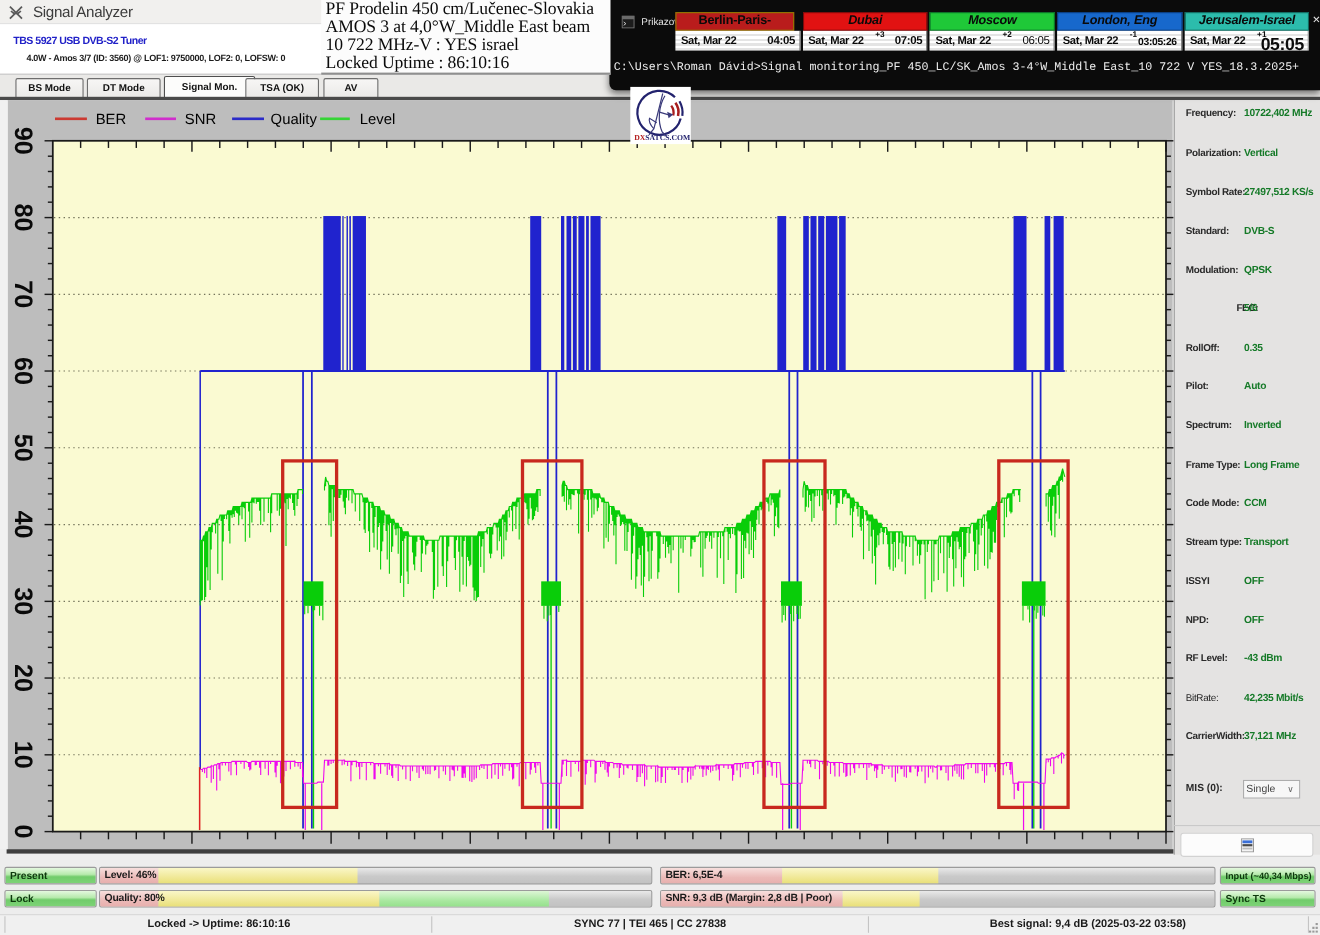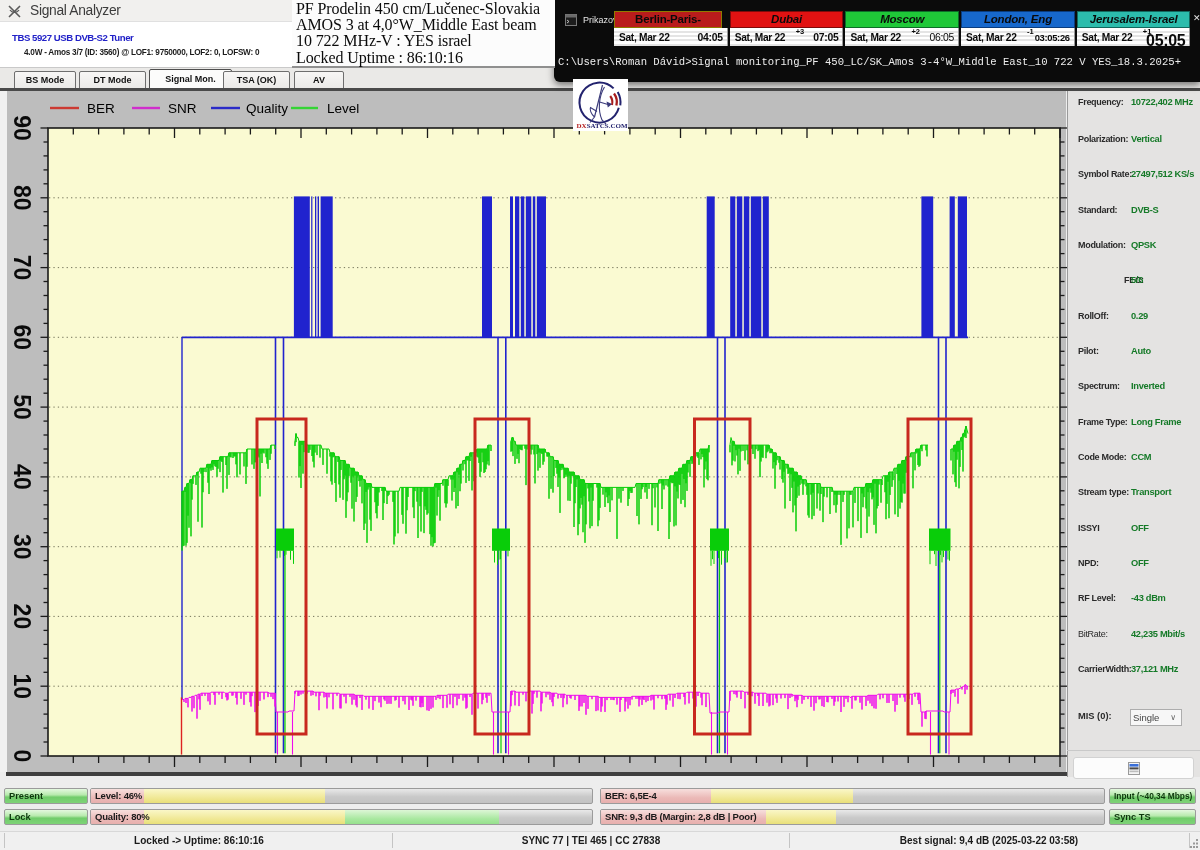--- a/index.html
+++ b/index.html
@@ -357,21 +357,21 @@
 <div class="abs" style="left:1131px;top:133.8px;font-size:9.3px;font-weight:bold;color:#157A28;white-space:nowrap;letter-spacing:-0.3px;">Vertical</div>
 <div class="abs" style="left:1078px;top:169.2px;font-size:9px;font-weight:bold;color:#2a2a2a;white-space:nowrap;letter-spacing:-0.3px;">Symbol Rate:</div>
 <div class="abs" style="left:1131px;top:169.2px;font-size:9.3px;font-weight:bold;color:#157A28;white-space:nowrap;letter-spacing:-0.3px;">27497,512 KS/s</div>
 <div class="abs" style="left:1078px;top:204.8px;font-size:9px;font-weight:bold;color:#2a2a2a;white-space:nowrap;letter-spacing:-0.3px;">Standard:</div>
 <div class="abs" style="left:1131px;top:204.8px;font-size:9.3px;font-weight:bold;color:#157A28;white-space:nowrap;letter-spacing:-0.3px;">DVB-S</div>
 <div class="abs" style="left:1078px;top:240.2px;font-size:9px;font-weight:bold;color:#2a2a2a;white-space:nowrap;letter-spacing:-0.3px;">Modulation:</div>
 <div class="abs" style="left:1131px;top:240.2px;font-size:9.3px;font-weight:bold;color:#157A28;white-space:nowrap;letter-spacing:-0.3px;">QPSK</div>
 <div class="abs" style="left:1078px;top:275.4px;font-size:9px;font-weight:bold;color:#2a2a2a;white-space:nowrap;letter-spacing:-0.3px;padding-left:46px;">FEC:</div>
 <div class="abs" style="left:1131px;top:275.4px;font-size:9.3px;font-weight:bold;color:#157A28;white-space:nowrap;letter-spacing:-0.3px;">5/6</div>
 <div class="abs" style="left:1078px;top:310.8px;font-size:9px;font-weight:bold;color:#2a2a2a;white-space:nowrap;letter-spacing:-0.3px;">RollOff:</div>
-<div class="abs" style="left:1131px;top:310.8px;font-size:9.3px;font-weight:bold;color:#157A28;white-space:nowrap;letter-spacing:-0.3px;">0.29</div>
+<div class="abs" style="left:1131px;top:310.8px;font-size:9.3px;font-weight:bold;color:#157A28;white-space:nowrap;letter-spacing:-0.3px;">0.35</div>
 <div class="abs" style="left:1078px;top:346.2px;font-size:9px;font-weight:bold;color:#2a2a2a;white-space:nowrap;letter-spacing:-0.3px;">Pilot:</div>
 <div class="abs" style="left:1131px;top:346.2px;font-size:9.3px;font-weight:bold;color:#157A28;white-space:nowrap;letter-spacing:-0.3px;">Auto</div>
 <div class="abs" style="left:1078px;top:381.4px;font-size:9px;font-weight:bold;color:#2a2a2a;white-space:nowrap;letter-spacing:-0.3px;">Spectrum:</div>
 <div class="abs" style="left:1131px;top:381.4px;font-size:9.3px;font-weight:bold;color:#157A28;white-space:nowrap;letter-spacing:-0.3px;">Inverted</div>
 <div class="abs" style="left:1078px;top:416.8px;font-size:9px;font-weight:bold;color:#2a2a2a;white-space:nowrap;letter-spacing:-0.3px;">Frame Type:</div>
 <div class="abs" style="left:1131px;top:416.8px;font-size:9.3px;font-weight:bold;color:#157A28;white-space:nowrap;letter-spacing:-0.3px;">Long Frame</div>
 <div class="abs" style="left:1078px;top:452.2px;font-size:9px;font-weight:bold;color:#2a2a2a;white-space:nowrap;letter-spacing:-0.3px;">Code Mode:</div>
 <div class="abs" style="left:1131px;top:452.2px;font-size:9.3px;font-weight:bold;color:#157A28;white-space:nowrap;letter-spacing:-0.3px;">CCM</div>
 <div class="abs" style="left:1078px;top:487.4px;font-size:9px;font-weight:bold;color:#2a2a2a;white-space:nowrap;letter-spacing:-0.3px;">Stream type:</div>
 <div class="abs" style="left:1131px;top:487.4px;font-size:9.3px;font-weight:bold;color:#157A28;white-space:nowrap;letter-spacing:-0.3px;">Transport</div>

